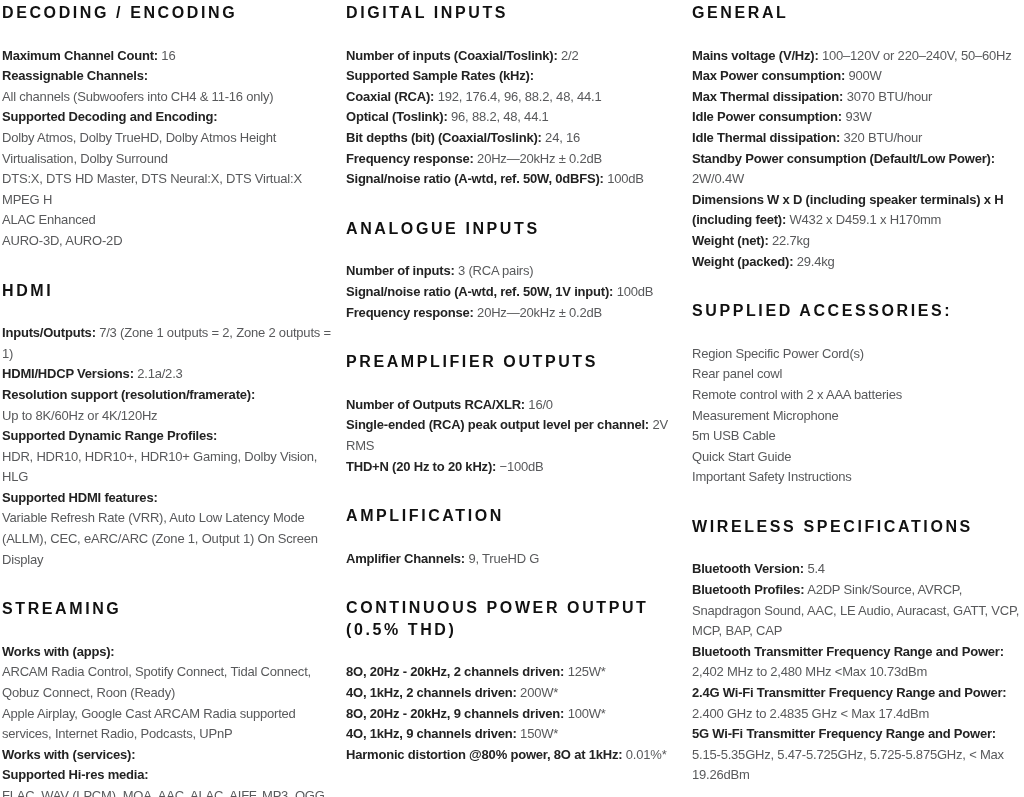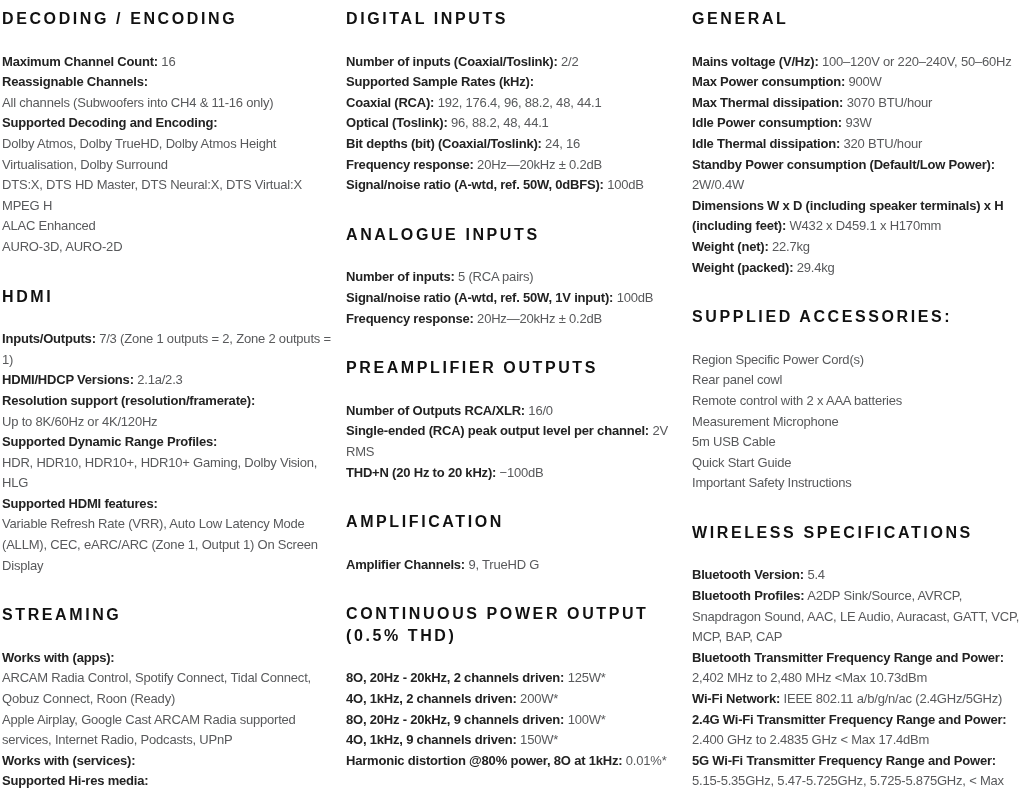--- a/index.html
+++ b/index.html
@@ -5,21 +5,21 @@
   html, body {
     margin: 0;
     padding: 0;
     background: #ffffff;
     font-family: "Liberation Sans", "DejaVu Sans", sans-serif;
   }
   .sheet {
     width: 1024px;
     height: 797px;
     box-sizing: border-box;
-    padding: 8px 2px 0 2px;
+    padding: 2px 2px 0 2px;
     display: grid;
     grid-template-columns: 330px 332px 328px;
     column-gap: 14px;
     background: #ffffff;
     overflow: hidden;
   }
   .col {
     min-width: 0;
   }
   .section {
@@ -97,21 +97,21 @@
         <p class="line"><span class="lbl">Number of inputs (Coaxial/Toslink):</span><span class="val"> 2/2</span></p>
         <p class="line"><span class="lbl">Supported Sample Rates (kHz):</span></p>
         <p class="line"><span class="lbl">Coaxial (RCA):</span><span class="val"> 192, 176.4, 96, 88.2, 48, 44.1</span></p>
         <p class="line"><span class="lbl">Optical (Toslink):</span><span class="val"> 96, 88.2, 48, 44.1</span></p>
         <p class="line"><span class="lbl">Bit depths (bit) (Coaxial/Toslink):</span><span class="val"> 24, 16</span></p>
         <p class="line"><span class="lbl">Frequency response:</span><span class="val"> 20Hz—20kHz ± 0.2dB</span></p>
         <p class="line"><span class="lbl">Signal/noise ratio (A-wtd, ref. 50W, 0dBFS):</span><span class="val"> 100dB</span></p>
       </section>
       <section class="section">
         <h2 class="section-title">ANALOGUE INPUTS</h2>
-        <p class="line"><span class="lbl">Number of inputs:</span><span class="val"> 5 (RCA pairs)</span></p>
+        <p class="line"><span class="lbl">Number of inputs:</span><span class="val"> 3 (RCA pairs)</span></p>
         <p class="line"><span class="lbl">Signal/noise ratio (A-wtd, ref. 50W, 1V input):</span><span class="val"> 100dB</span></p>
         <p class="line"><span class="lbl">Frequency response:</span><span class="val"> 20Hz—20kHz ± 0.2dB</span></p>
       </section>
       <section class="section">
         <h2 class="section-title">PREAMPLIFIER OUTPUTS</h2>
         <p class="line"><span class="lbl">Number of Outputs RCA/XLR:</span><span class="val"> 16/0</span></p>
         <p class="line"><span class="lbl">Single-ended (RCA) peak output level per channel:</span><span class="val"> 2V RMS</span></p>
         <p class="line"><span class="lbl">THD+N (20 Hz to 20 kHz):</span><span class="val"> −100dB</span></p>
       </section>
       <section class="section">
@@ -149,20 +149,19 @@
         <p class="line"><span class="val">5m USB Cable</span></p>
         <p class="line"><span class="val">Quick Start Guide</span></p>
         <p class="line"><span class="val">Important Safety Instructions</span></p>
       </section>
       <section class="section">
         <h2 class="section-title">WIRELESS SPECIFICATIONS</h2>
         <p class="line"><span class="lbl">Bluetooth Version:</span><span class="val"> 5.4</span></p>
         <p class="line"><span class="lbl">Bluetooth Profiles:</span><span class="val"> A2DP Sink/Source, AVRCP, Snapdragon Sound, AAC, LE Audio, Auracast, GATT, VCP, MCP, BAP, CAP</span></p>
         <p class="line"><span class="lbl">Bluetooth Transmitter Frequency Range and Power:</span></p>
         <p class="line"><span class="val">2,402 MHz to 2,480 MHz &lt;Max 10.73dBm</span></p>
-        <p class="line"><span class="lbl">Wi-Fi Network:</span><span class="val"> IEEE 802.11 a/b/g/n/ac (2.4GHz/5GHz)</span></p>
         <p class="line"><span class="lbl">2.4G Wi-Fi Transmitter Frequency Range and Power:</span></p>
         <p class="line"><span class="val">2.400 GHz to 2.4835 GHz &lt; Max 17.4dBm</span></p>
         <p class="line"><span class="lbl">5G Wi-Fi Transmitter Frequency Range and Power:</span></p>
         <p class="line"><span class="val">5.15-5.35GHz, 5.47-5.725GHz, 5.725-5.875GHz, &lt; Max 19.26dBm</span></p>
       </section>
     </div>
   </div>
 
 </body></html>

